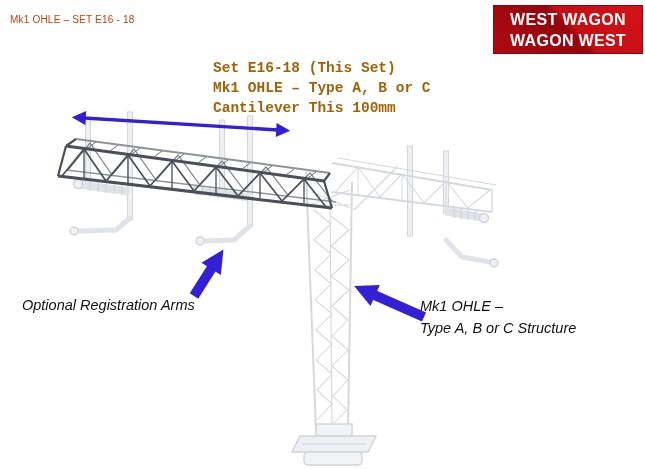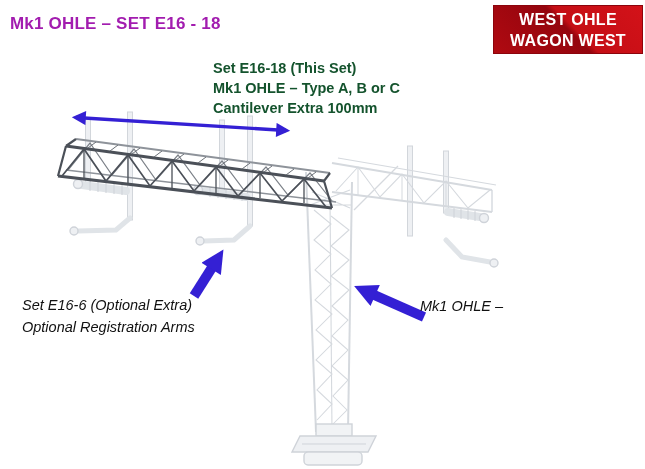--- a/index.html
+++ b/index.html
@@ -6,41 +6,42 @@
   body{
     width:645px;height:469px;position:relative;overflow:hidden;
     background:#ffffff;
     font-family:"Liberation Sans", sans-serif;
     color:#16161d;
   }
   .abs{position:absolute;}
   
   .page-title{
     left:10px;top:14px;
-    font-size:17px;font-weight:bold;color:#a21caf;
+    font-size:10px;font-weight:normal;color:#c2410c;
     letter-spacing:.2px;white-space:nowrap;
   }
   
   .brand-badge{
     left:493px;top:5px;width:148px;height:47px;
     background:linear-gradient(225deg,#d31219 0%,#c50e15 46%,#94050e 50%,#b00a11 100%);
     border:1px solid #8c040c;
     display:flex;flex-direction:column;align-items:center;justify-content:center;
     z-index:5;
   }
   .brand-line{
     color:#ffffff;font-weight:bold;font-size:16px;line-height:21px;
     letter-spacing:.3px;white-space:nowrap;
   }
   
   .note{z-index:4;}
   .note-bold{
     left:213px;top:58px;
-    font-size:14.5px;font-weight:bold;color:#14532d;line-height:20px;
+    font-size:14.5px;font-weight:bold;color:#a16207;line-height:20px;
     white-space:nowrap;
+    font-family:Liberation Mono, monospace;
   }
   .note-italic{
     font-size:14.5px;font-style:italic;color:#111111;line-height:21.5px;
     white-space:nowrap;
   }
   .note-left{left:22px;top:295px;}
   .note-right{left:420px;top:296px;}
   
   .illustration{left:0;top:0;width:645px;height:469px;z-index:1;}
 </style>
@@ -131,30 +132,30 @@
   <g>
     <line x1="76" y1="117.5" x2="286" y2="130.5" stroke="#3420d4" stroke-width="3.4" marker-start="url(#mh)" marker-end="url(#mh)"></line>
     <line x1="194" y1="296" x2="213" y2="266" stroke="#3420d4" stroke-width="10" marker-end="url(#mhb)"></line>
     <line x1="424" y1="317" x2="372" y2="294" stroke="#3420d4" stroke-width="10" marker-end="url(#mhb)"></line>
   </g>
 </svg>
 
 <div class="abs page-title">Mk1 OHLE – SET E16 - 18</div>
 
 <div class="abs brand-badge">
-  <div class="brand-line">WEST OHLE</div>
+  <div class="brand-line">WEST WAGON</div>
   <div class="brand-line">WAGON WEST</div>
 </div>
 
 <div class="abs note note-bold">
   <div>Set E16-18 (This Set)</div>
   <div>Mk1 OHLE – Type A, B or C</div>
-  <div>Cantilever Extra 100mm</div>
+  <div>Cantilever This 100mm</div>
 </div>
 
 <div class="abs note note-italic note-left">
-  <div>Set E16-6 (Optional Extra)</div>
   <div>Optional Registration Arms</div>
 </div>
 
 <div class="abs note note-italic note-right">
   <div>Mk1 OHLE –</div>
+  <div>Type A, B or C Structure</div>
 </div>
 
 </body></html>

